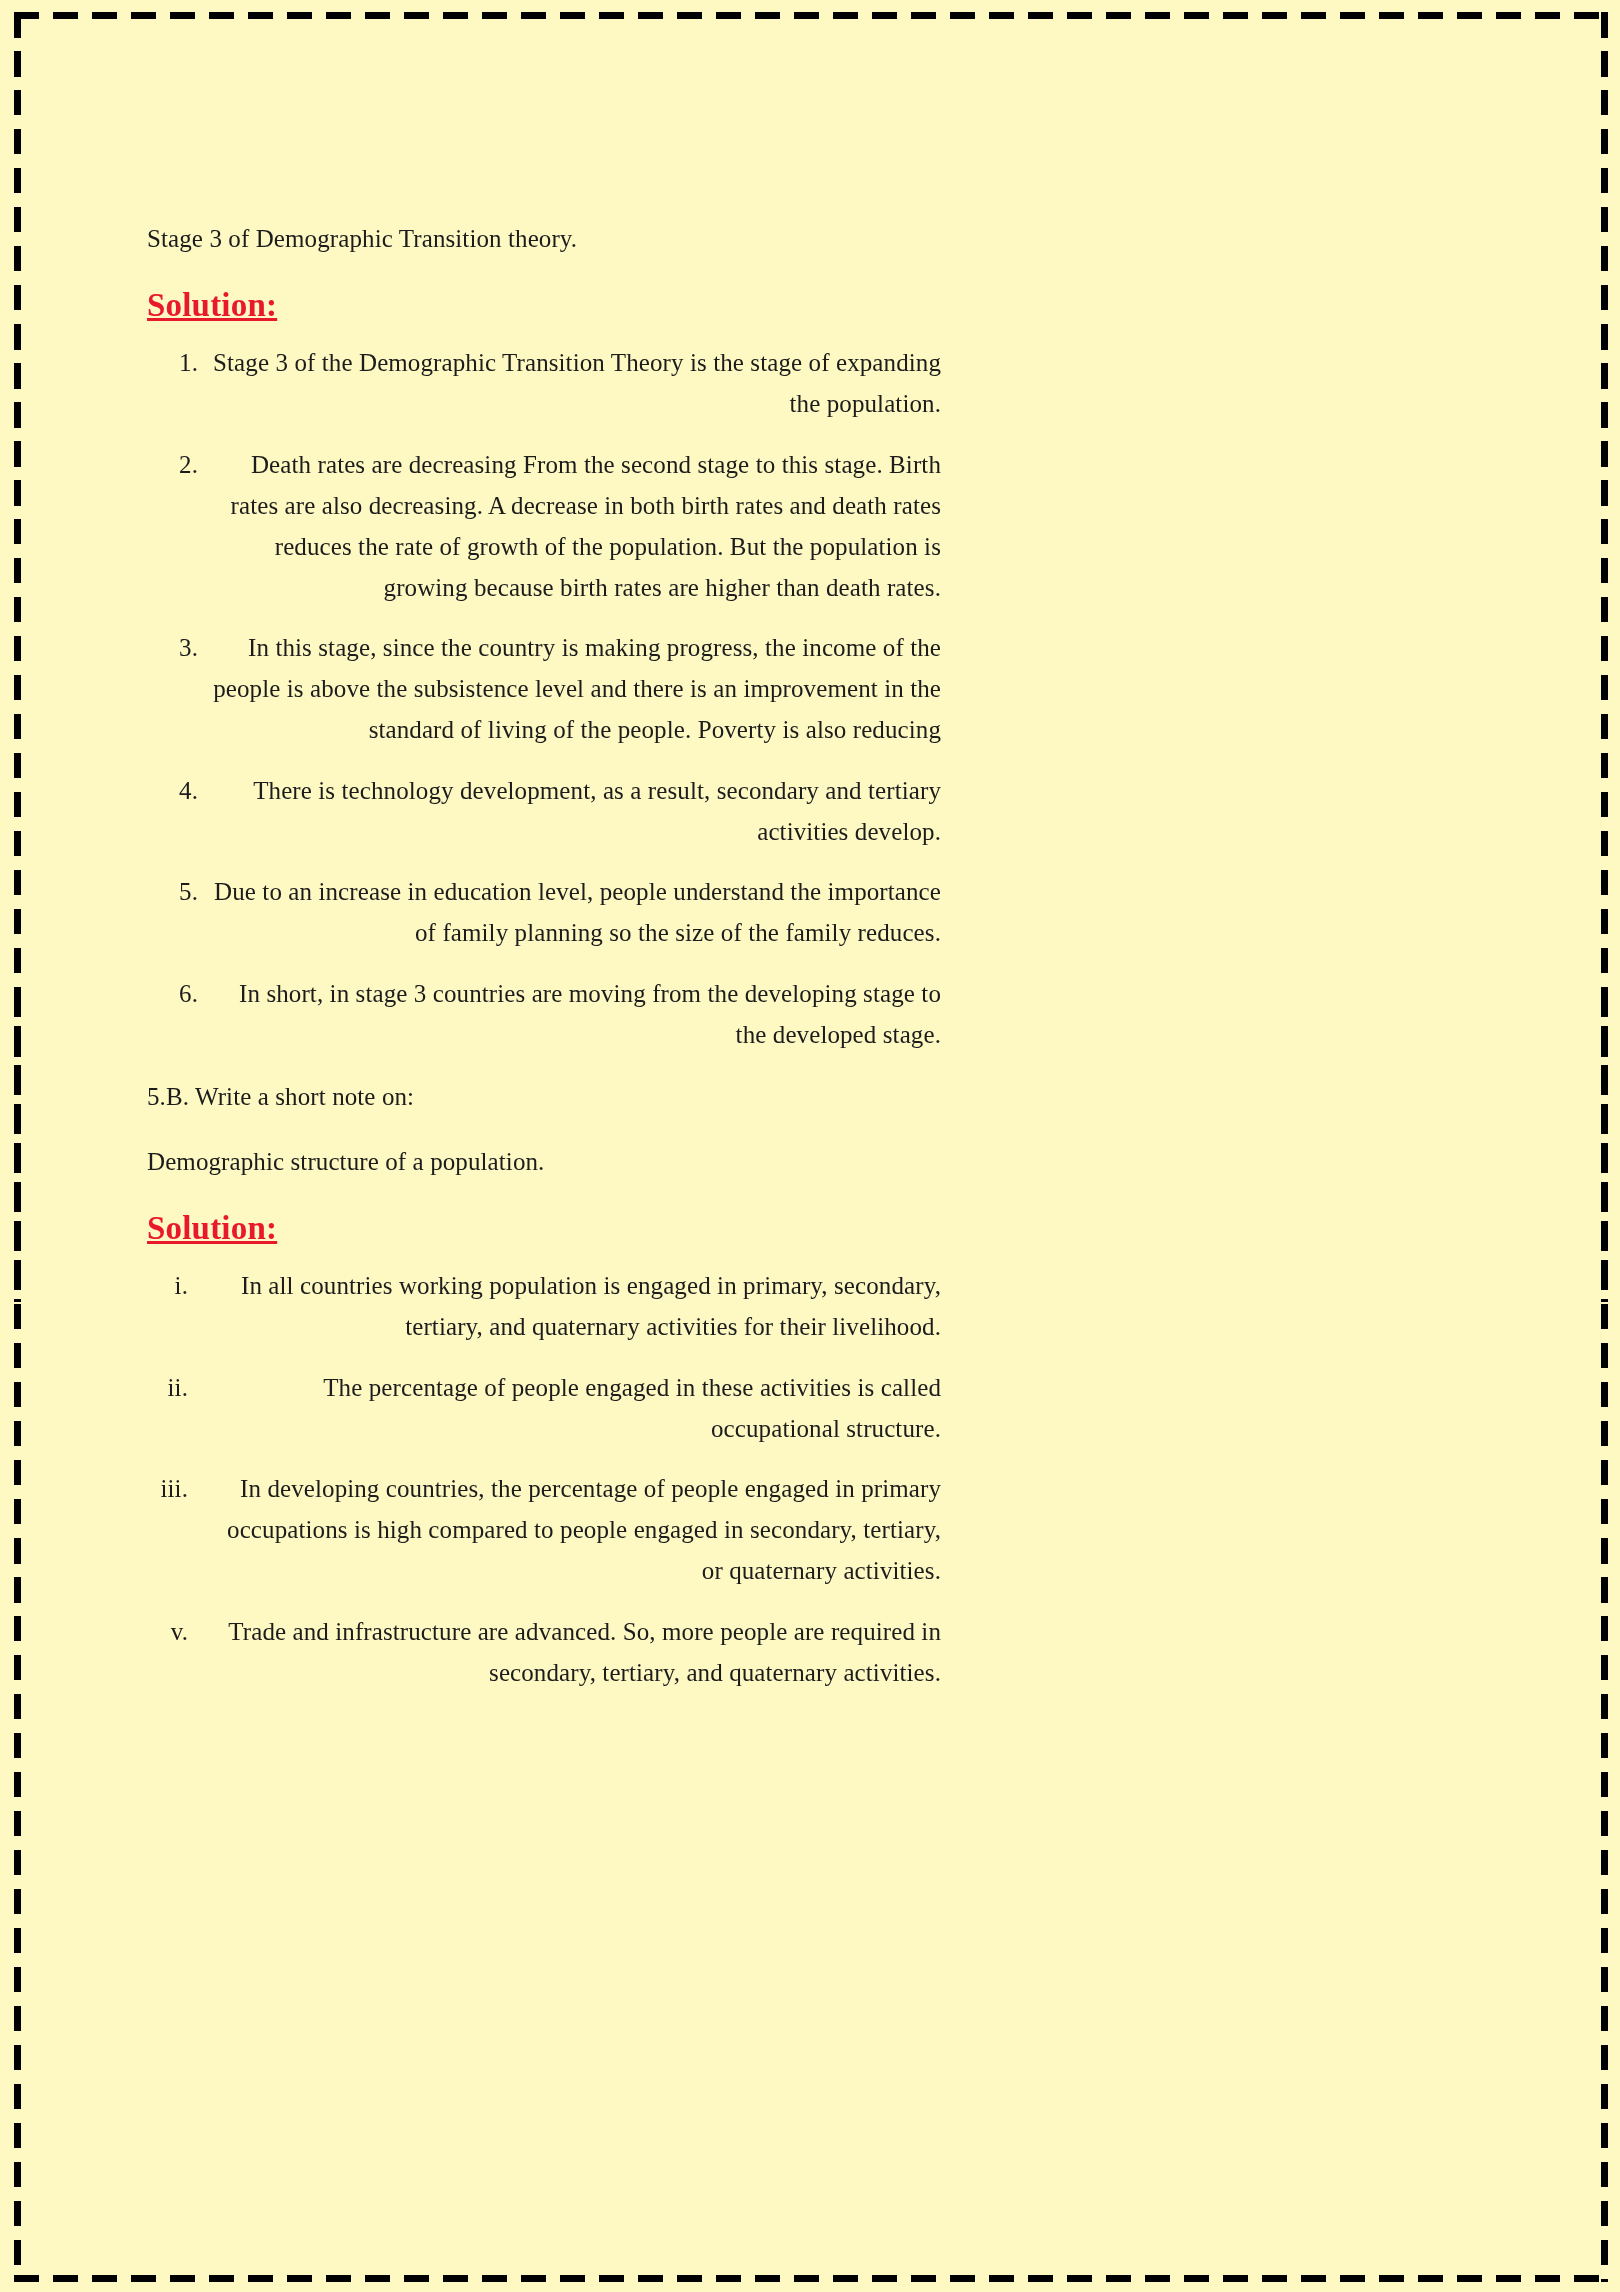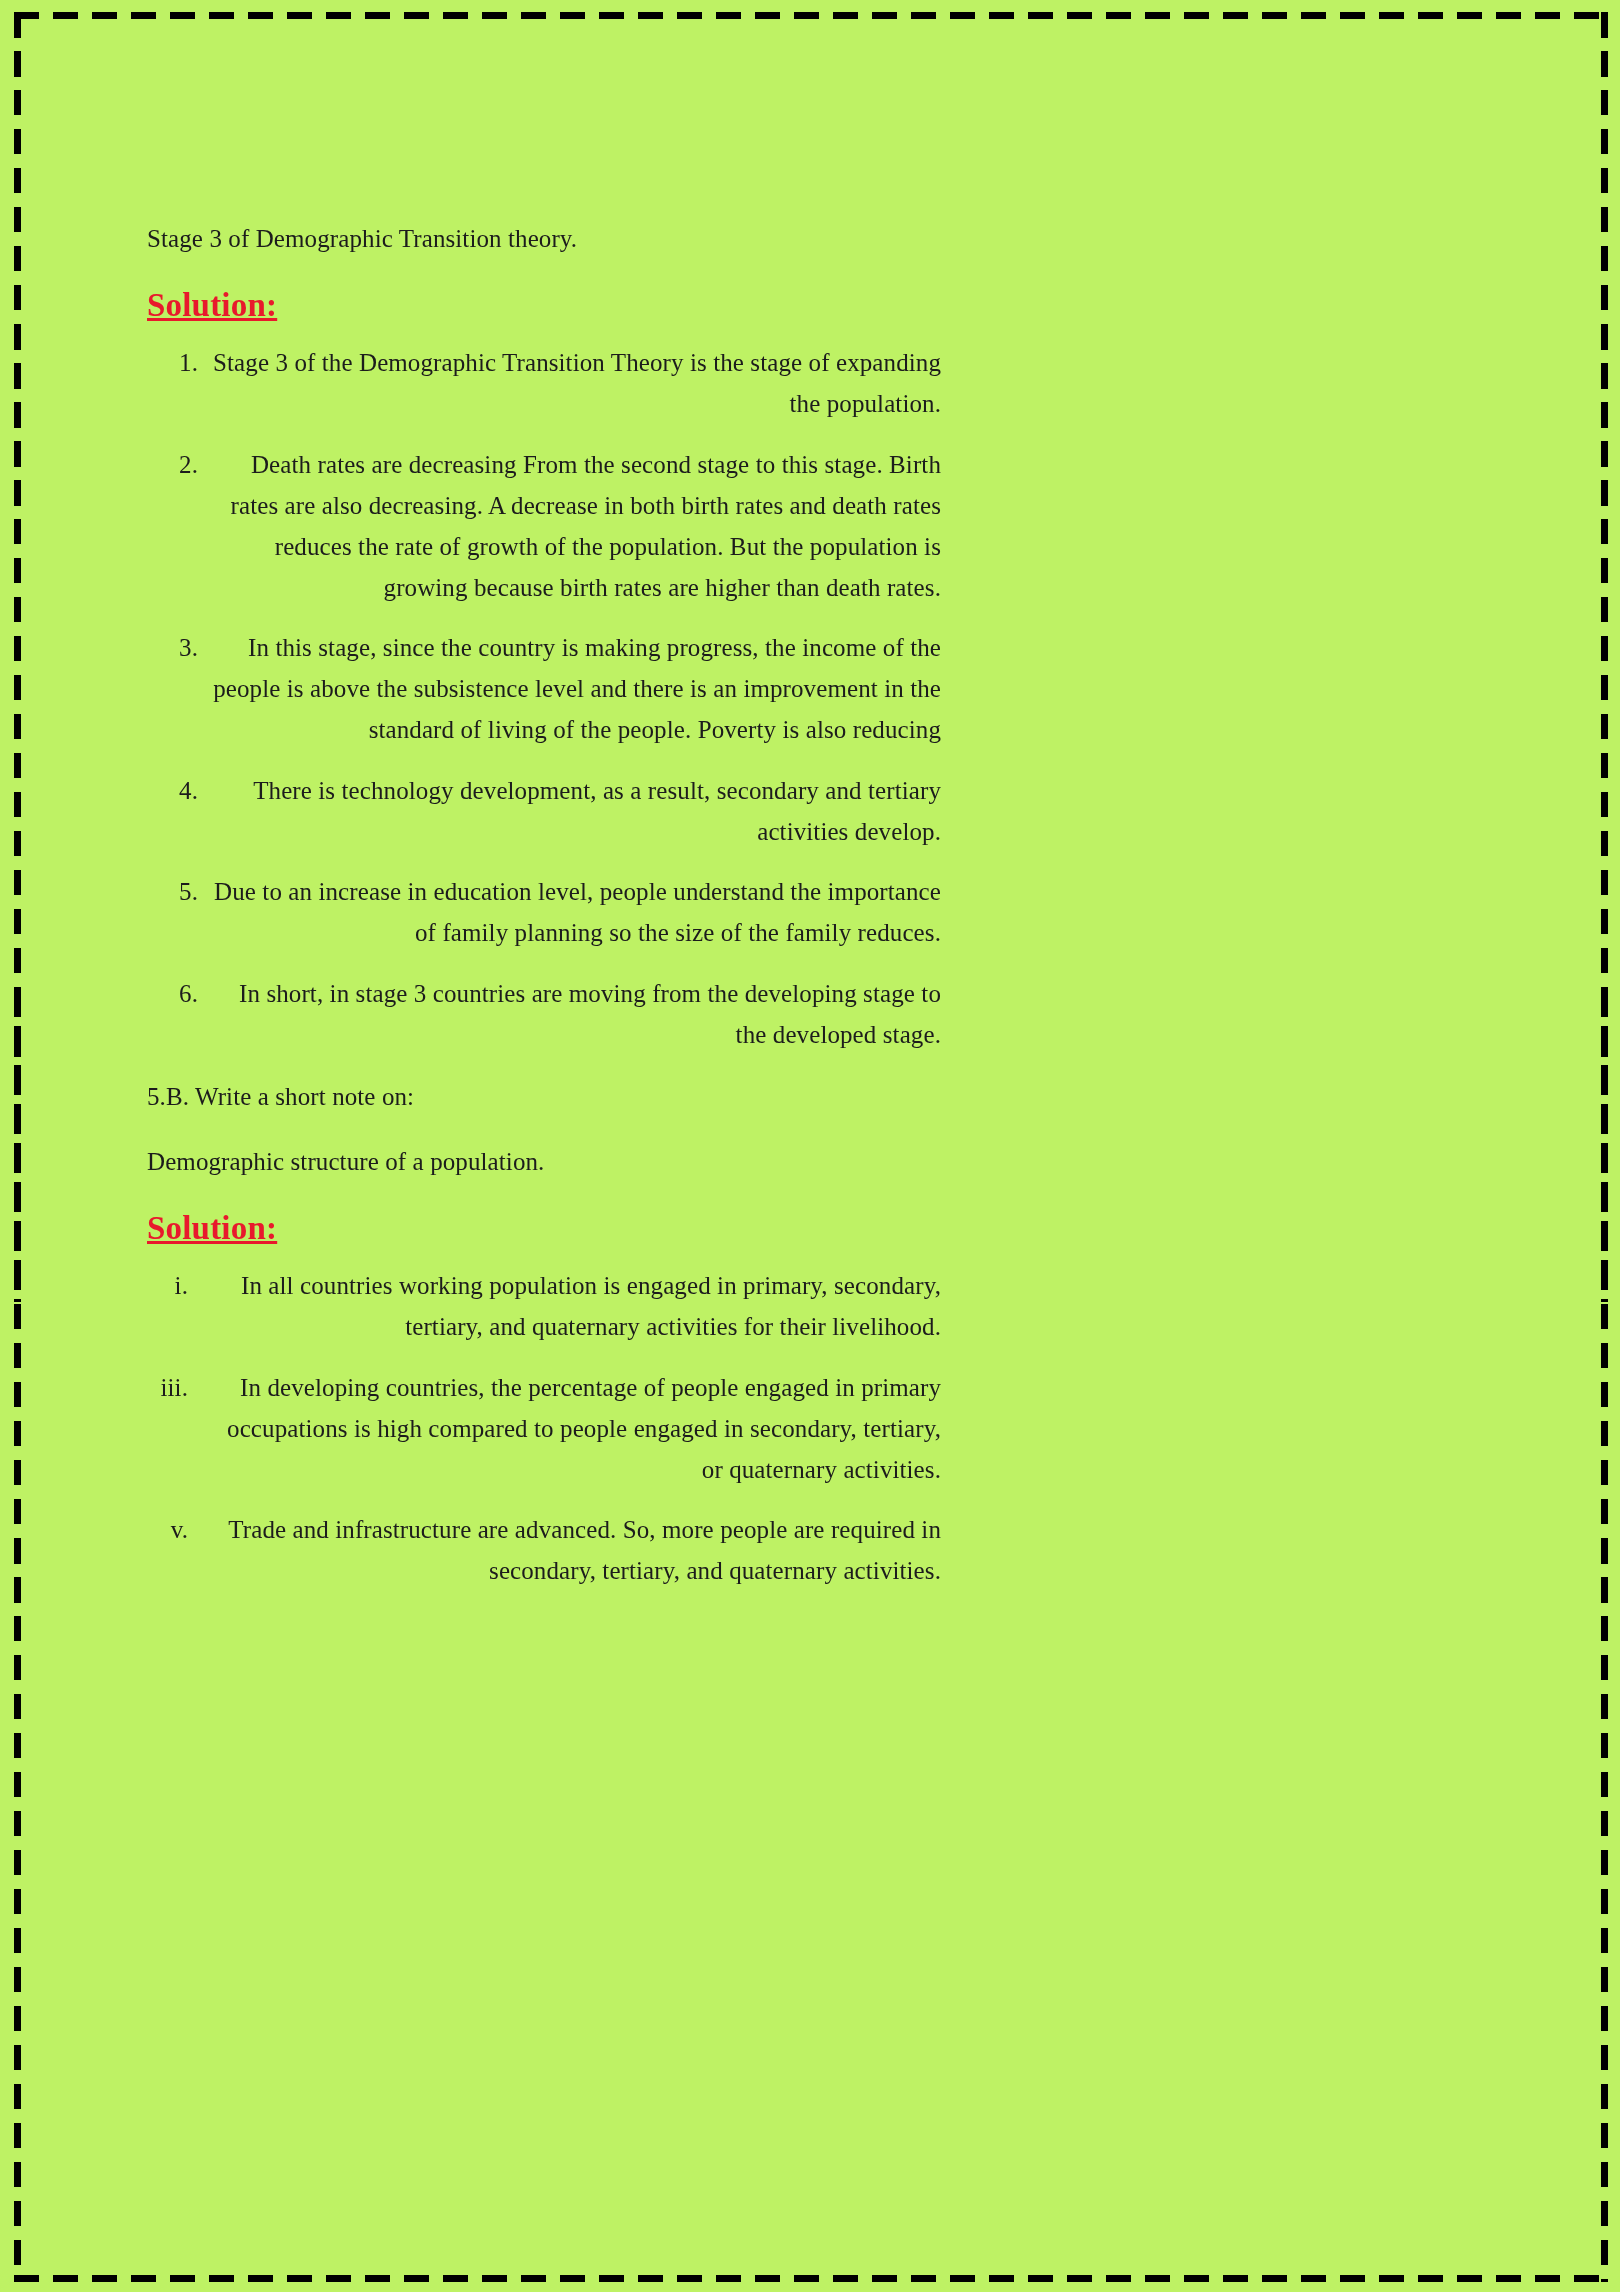--- a/index.html
+++ b/index.html
@@ -4,21 +4,21 @@
 <style>
   html, body {
     margin: 0;
     padding: 0;
     background: #ffffff;
   }
   .page {
     position: relative;
     width: 1620px;
     height: 2293px;
-    background: #bef264;
+    background: #fef9c3;
     box-sizing: border-box;
     overflow: hidden;
     font-family: "Liberation Serif", "DejaVu Serif", serif;
   }
   
   .dash-edge {
     position: absolute;
     background-image: repeating-linear-gradient(
       to right,
       #000000 0px, #000000 25.5px,
@@ -168,20 +168,24 @@
     <p class="para">Demographic structure of a population.</p>
 
     <p class="solution-heading">Solution:</p>
 
     <ol class="romanlist">
       <li>
         <span class="marker">i.</span>
         <span class="item-text">In all countries working population is engaged in primary, secondary, tertiary, and quaternary activities for their livelihood.</span>
       </li>
       <li>
+        <span class="marker">ii.</span>
+        <span class="item-text"> The percentage of people engaged in these activities is called occupational structure.</span>
+      </li>
+      <li>
         <span class="marker">iii.</span>
         <span class="item-text"> In developing countries, the percentage of people engaged in primary occupations is high compared to people engaged in secondary, tertiary, or quaternary activities.</span>
       </li>
       <li>
         <span class="marker">v.</span>
         <span class="item-text"> Trade and infrastructure are advanced. So, more people are required in secondary, tertiary, and quaternary activities.</span>
       </li>
     </ol>
 
   </div>

